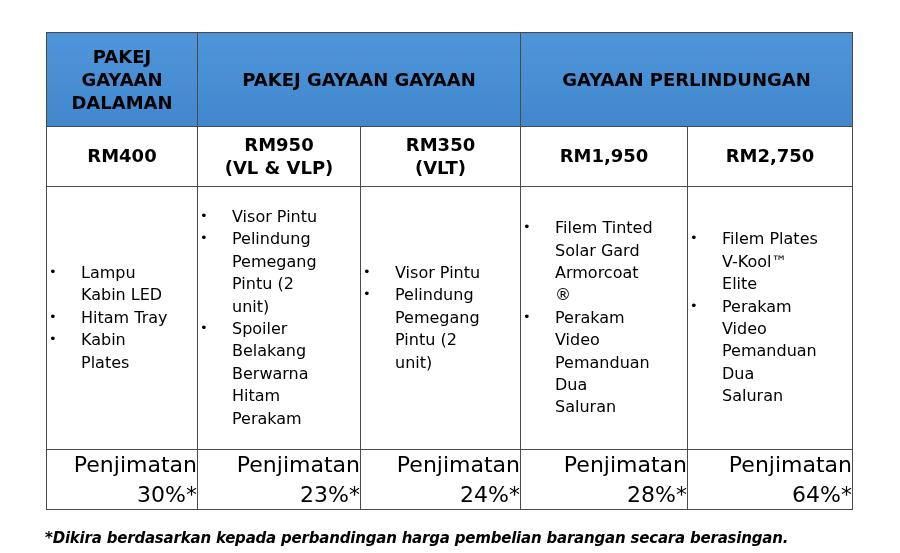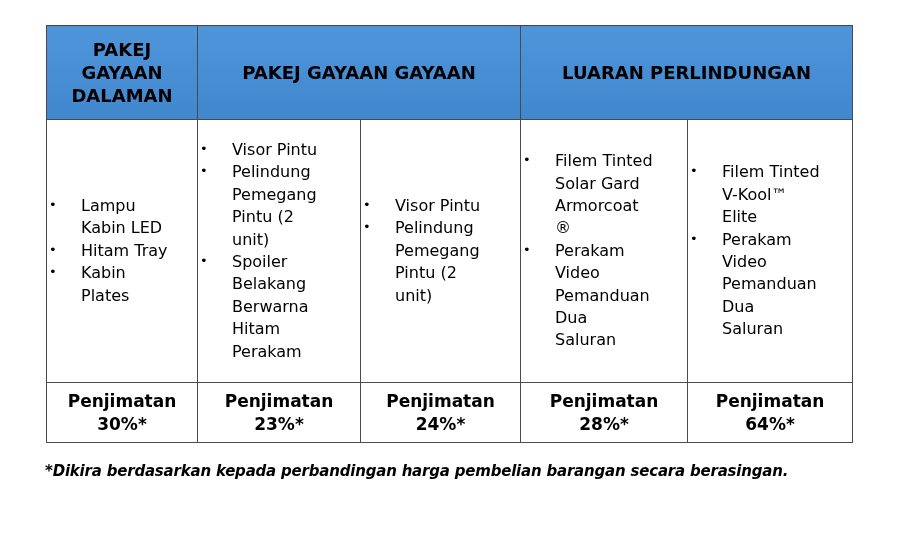--- a/index.html
+++ b/index.html
@@ -14,21 +14,21 @@
   body{
     width:900px;height:553px;overflow:hidden;
     background:var(--page-bg);
     font-family:"DejaVu Sans","Liberation Sans",sans-serif;
     color:var(--text-color);
   }
   .page{position:relative;width:900px;height:553px;}
   table.pkg{
     border-collapse:collapse;
     table-layout:fixed;
-    margin:25px 0 0 46px;
+    margin:32px 0 0 46px;
     width:806px;
   }
   table.pkg th, table.pkg td{
     border:1.5px solid var(--border-color);
     vertical-align:middle;
     padding:0;
   }
   
   th.group{
     height:94px;
@@ -70,23 +70,23 @@
     line-height:20px;
     padding-left:2px;
   }
   td.items li .item-text{
     flex:1 1 auto;
     max-width:98px;
   }
   
   td.saving{
     height:60px;
-    text-align:center;
-    font-weight:bold;
-    font-size:17px;
+    text-align:right;
+    font-weight:normal;
+    font-size:22px;
     line-height:1.35;
   }
   .footnote{
     margin:19px 0 0 45px;
     font-size:15px;
     font-weight:bold;
     font-style:italic;
     letter-spacing:-0.2px;
   }
 </style>
@@ -99,23 +99,45 @@
       <col style="width:151px">
         <col style="width:163px">
         <col style="width:160px">
         <col style="width:167px">
         <col style="width:165px">
     </colgroup>
     <tbody>
       <tr>
         <th class="group first" colspan="1">PAKEJ GAYAAN DALAMAN</th>
         <th class="group" colspan="2">PAKEJ GAYAAN GAYAAN</th>
-        <th class="group" colspan="2">LUARAN PERLINDUNGAN</th>
-      </tr>
-
+        <th class="group" colspan="2">GAYAAN PERLINDUNGAN</th>
+      </tr>
+
+      <tr>
+        <td class="price">
+          <div>RM400</div>
+          <div></div>
+        </td>
+        <td class="price">
+          <div>RM950</div>
+          <div>(VL &amp; VLP)</div>
+        </td>
+        <td class="price">
+          <div>RM350</div>
+          <div>(VLT)</div>
+        </td>
+        <td class="price">
+          <div>RM1,950</div>
+          <div></div>
+        </td>
+        <td class="price">
+          <div>RM2,750</div>
+          <div></div>
+        </td>
+      </tr>
 
       <tr>
         <td class="items">
           <ul>
             <li>
                 <span class="bullet">•</span>
                 <span class="item-text">Lampu Kabin LED</span>
               </li>
             <li>
                 <span class="bullet">•</span>
@@ -164,21 +186,21 @@
             <li>
                 <span class="bullet">•</span>
                 <span class="item-text">Perakam Video Pemanduan Dua Saluran</span>
               </li>
           </ul>
         </td>
         <td class="items">
           <ul>
             <li>
                 <span class="bullet">•</span>
-                <span class="item-text">Filem Tinted V-Kool™ Elite</span>
+                <span class="item-text">Filem Plates V-Kool™ Elite</span>
               </li>
             <li>
                 <span class="bullet">•</span>
                 <span class="item-text">Perakam Video Pemanduan Dua Saluran</span>
               </li>
           </ul>
         </td>
       </tr>
 
       <tr>

